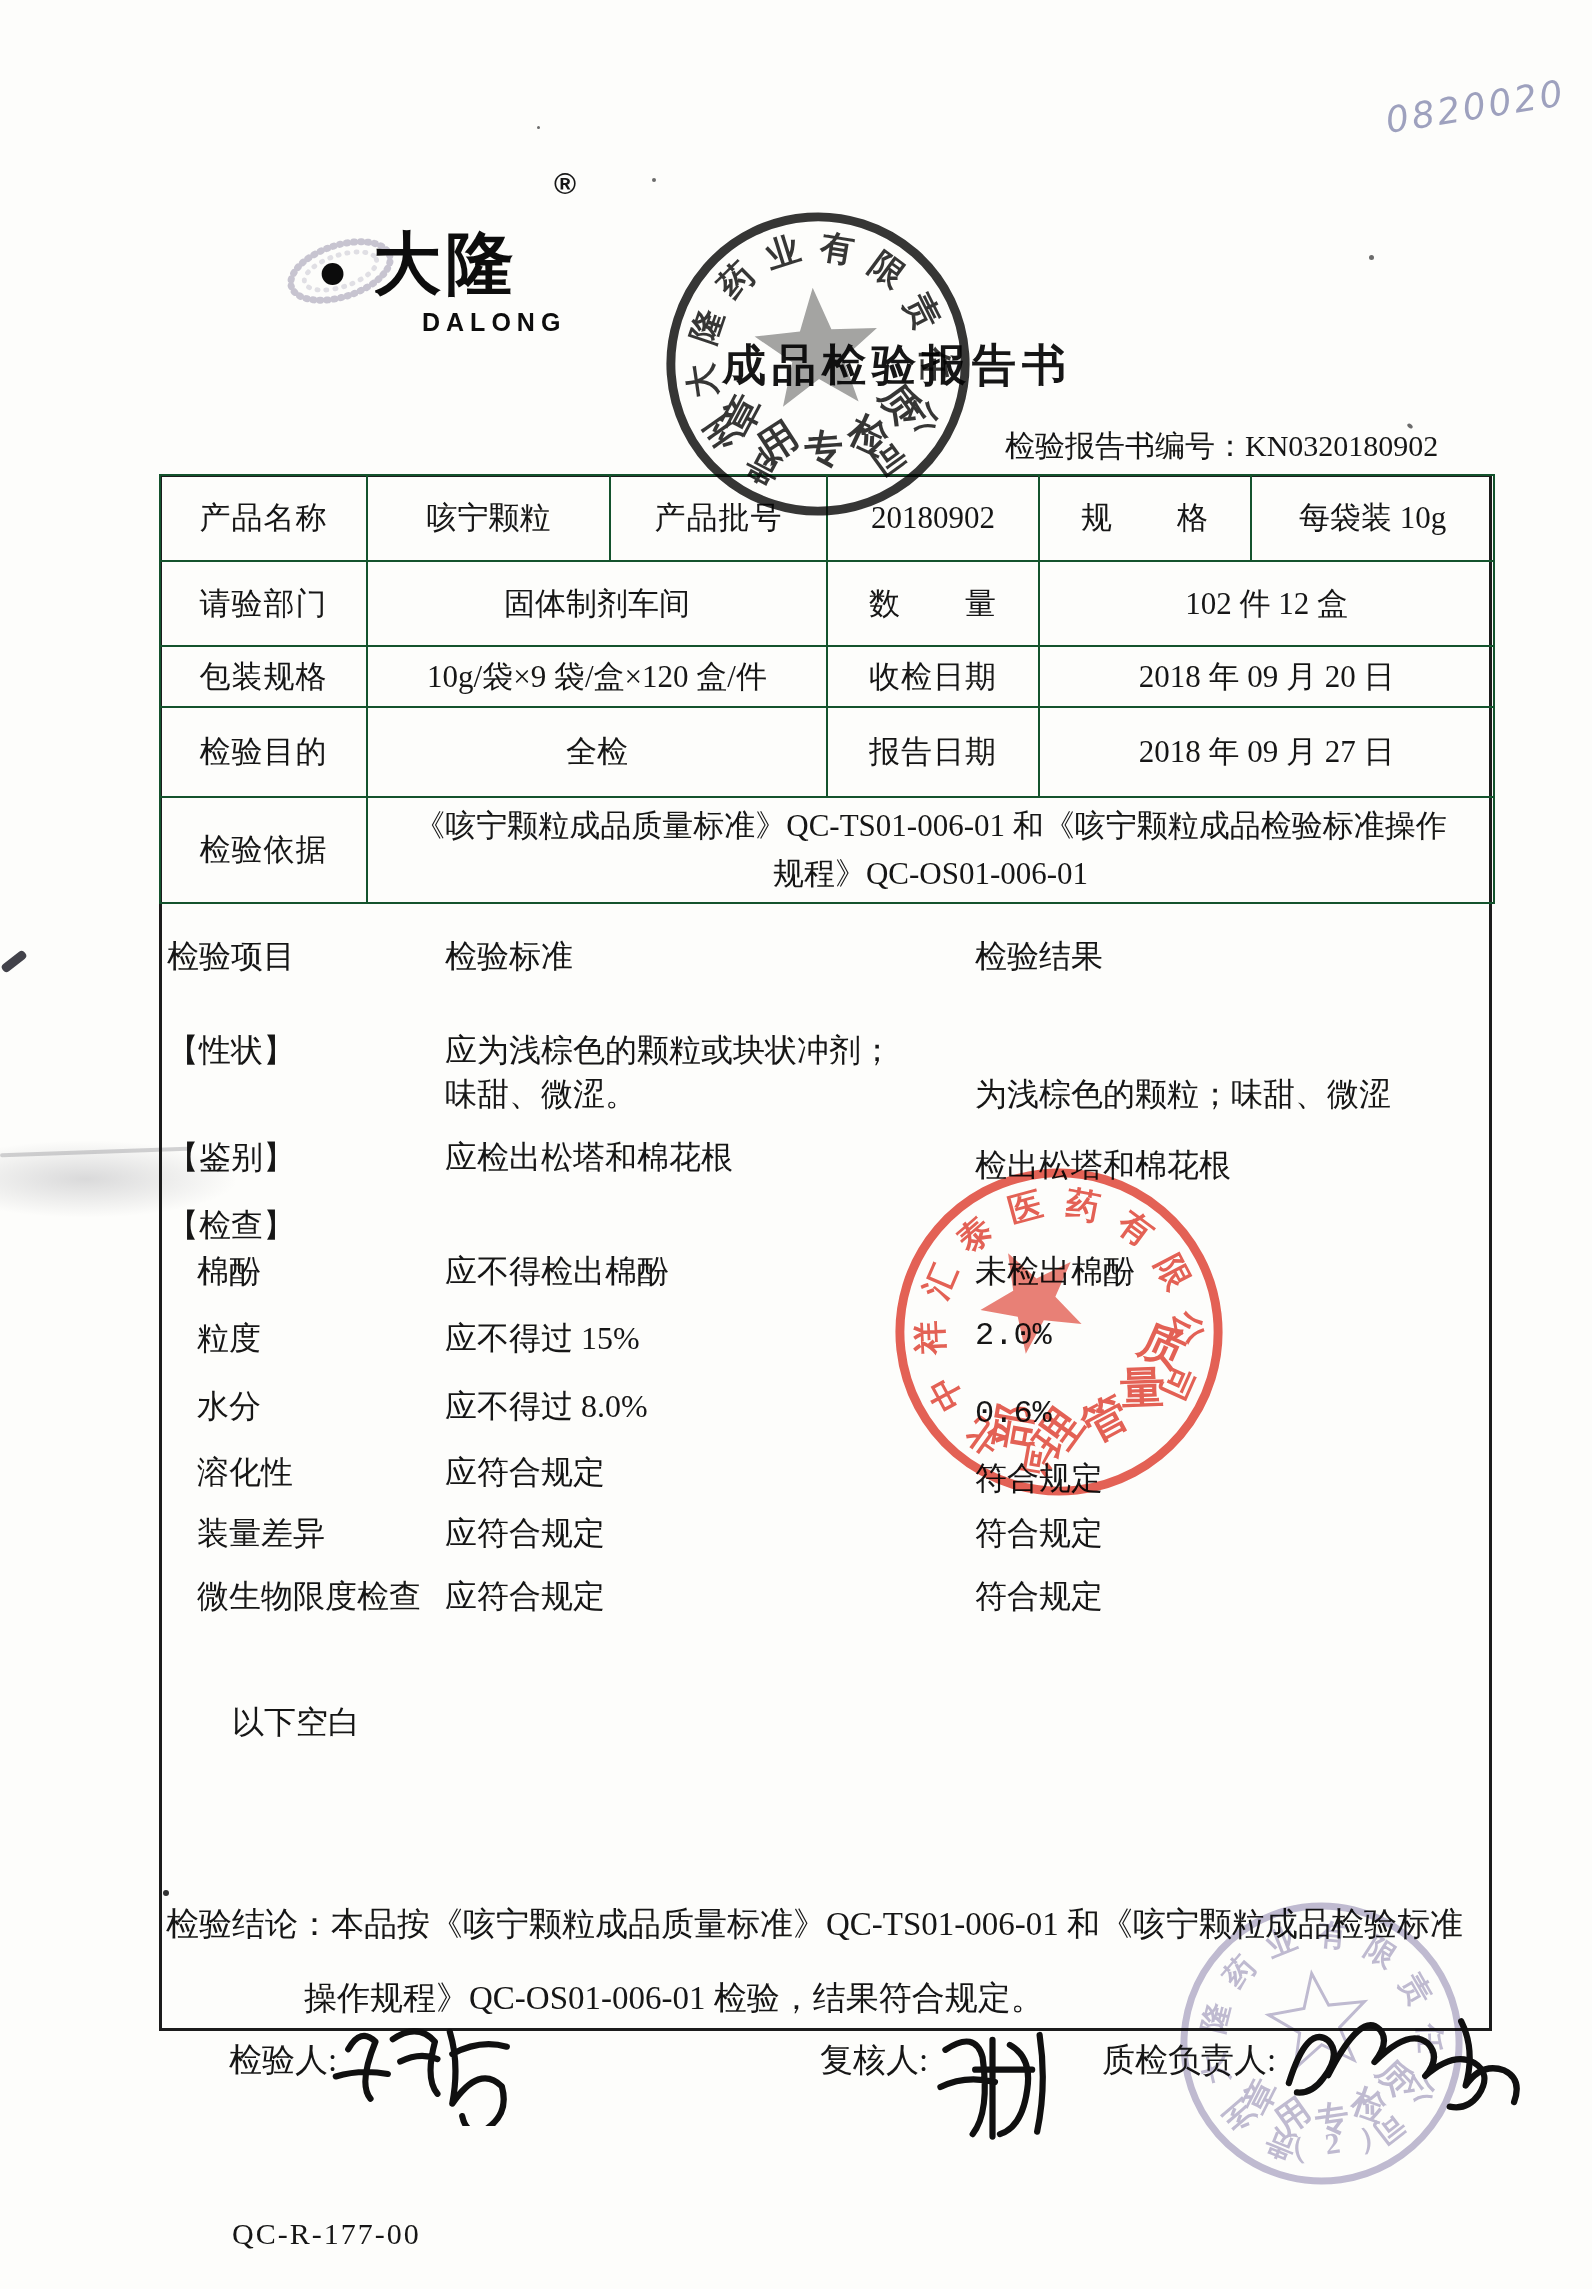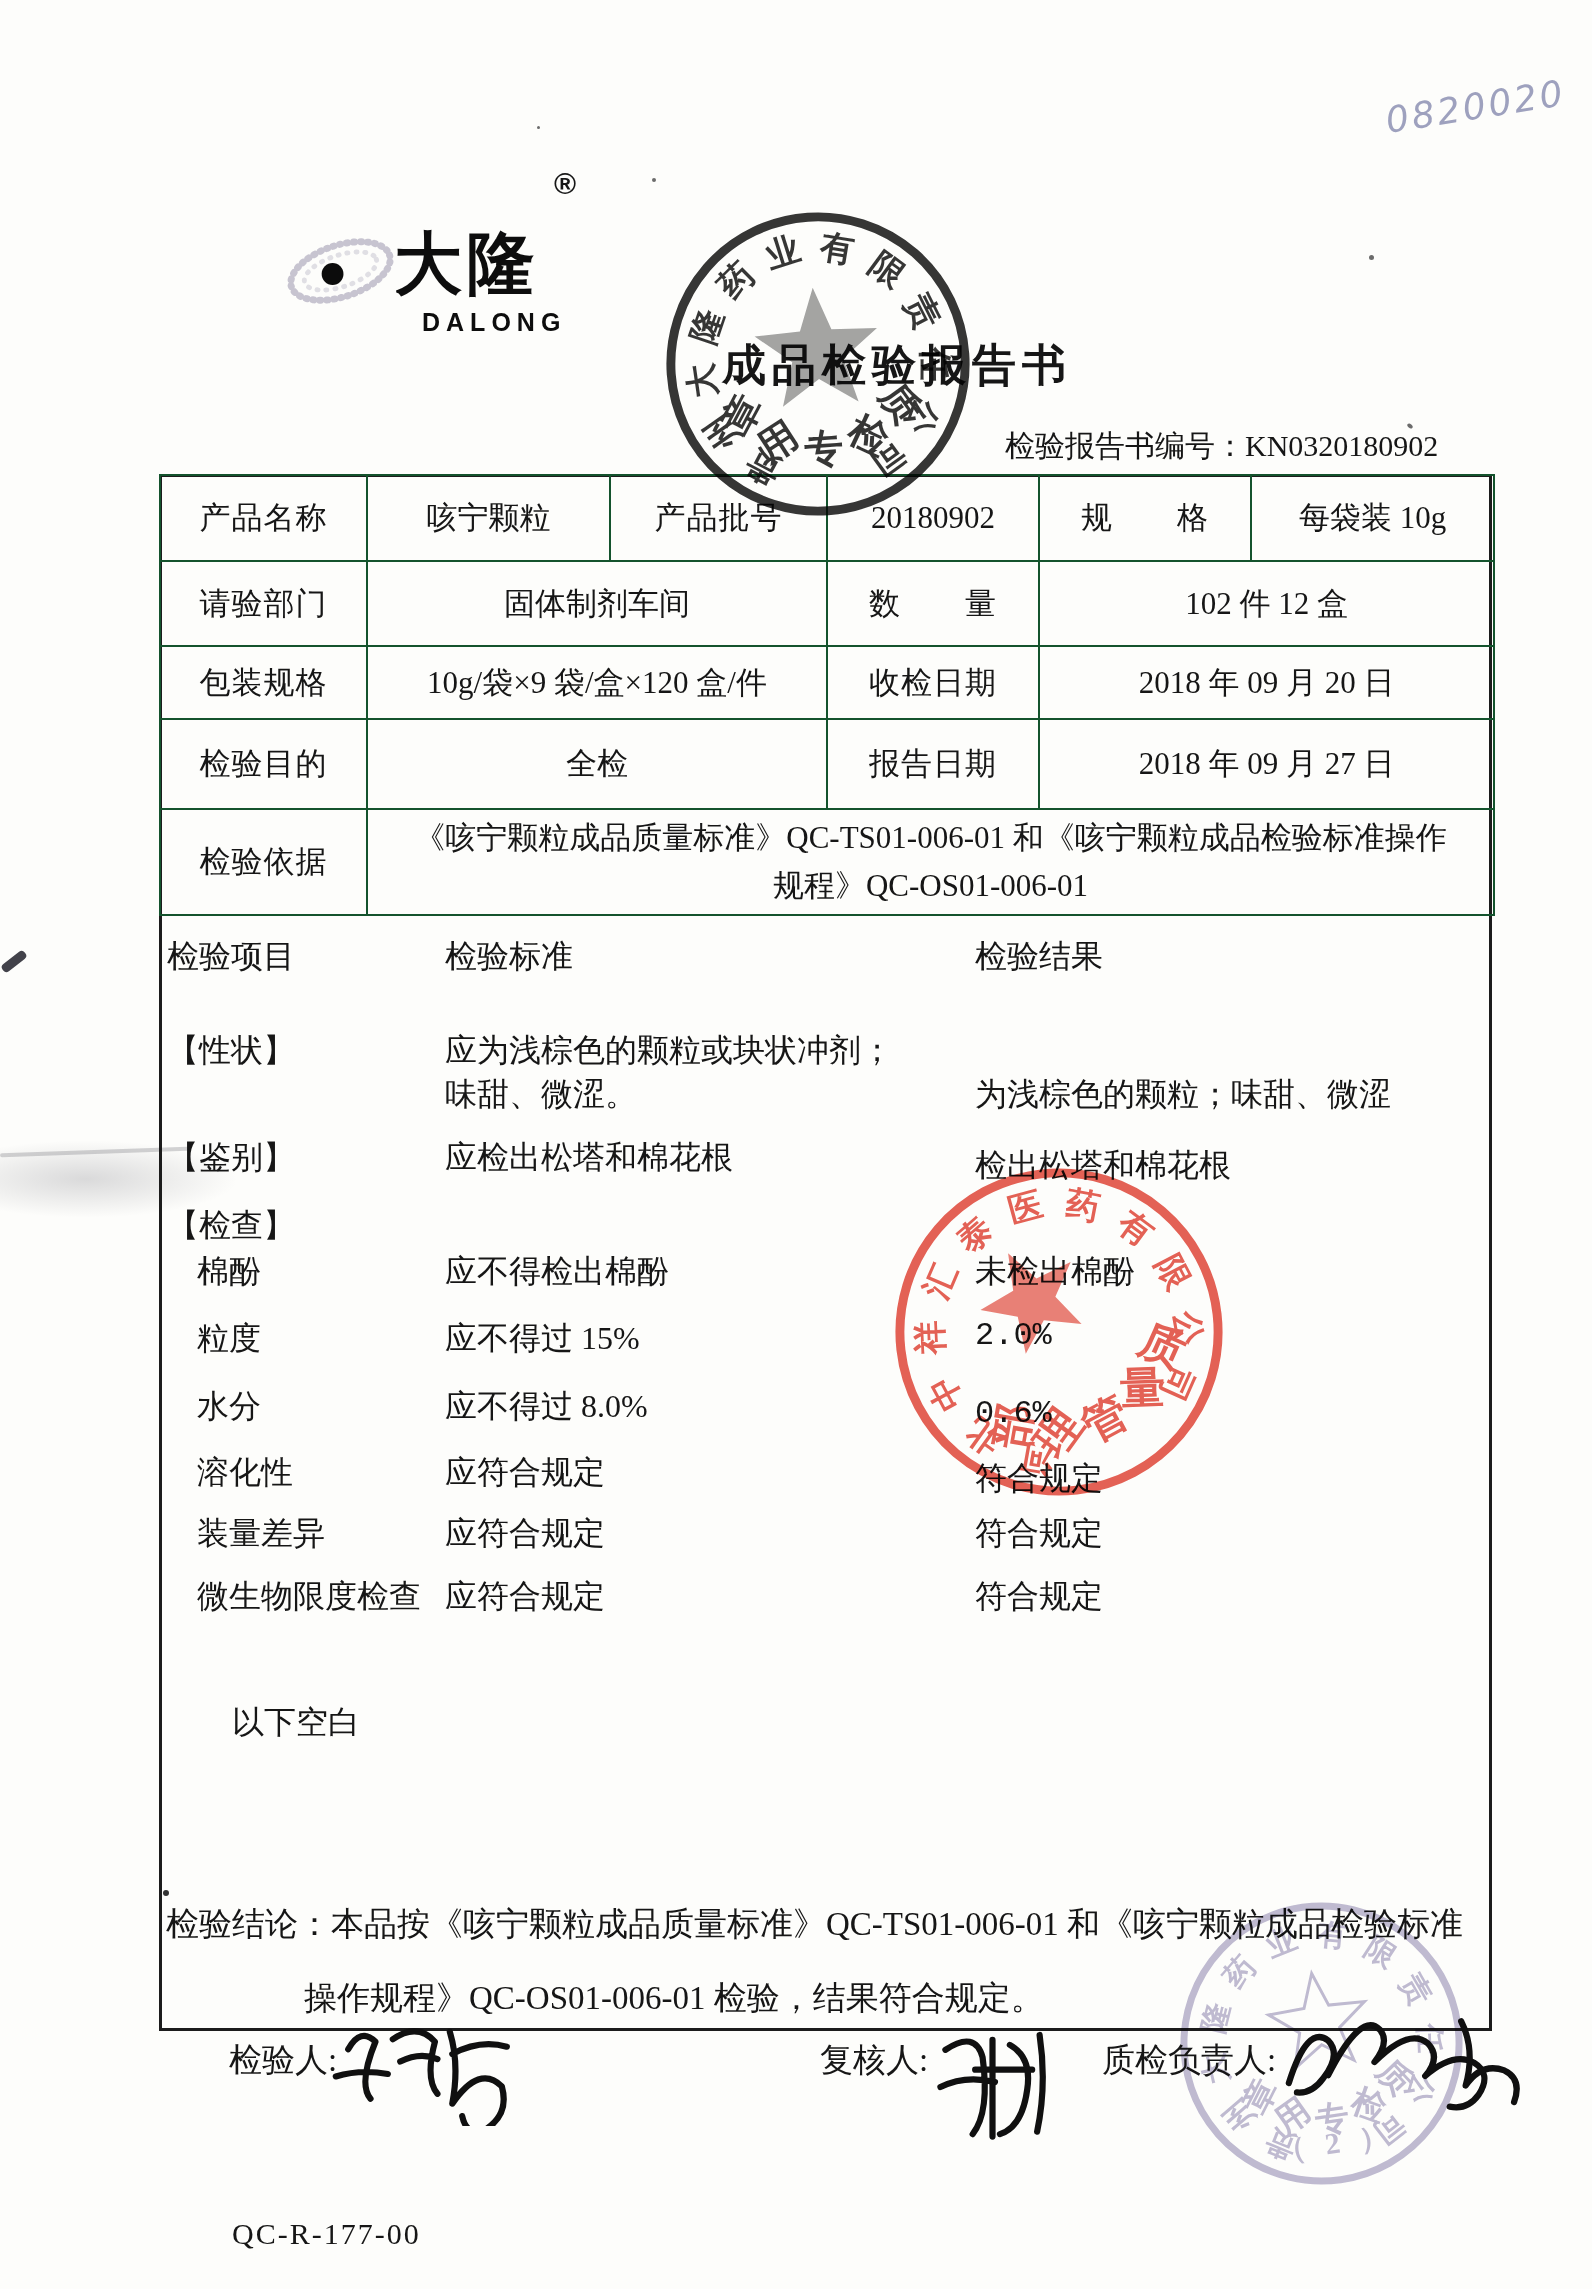--- a/index.html
+++ b/index.html
@@ -3,21 +3,21 @@
 <meta charset="utf-8">
 <style>
   html,body{margin:0;padding:0;background:#e8e8e8;}
   .page{position:relative;width:1592px;height:2289px;background:#fdfdfb;overflow:hidden;
         font-family:"Liberation Serif","DejaVu Serif",serif;color:#161616;}
   .abs{position:absolute;white-space:nowrap;}
 
   
   .hand-no{left:1385px;top:86px;font-family:"DejaVu Sans",sans-serif;font-style:italic;
            font-size:36px;color:#8e92b4;letter-spacing:3px;transform:rotate(-9deg);opacity:.85;}
-  .logo-cn{left:394px;top:219px;font-family:"Liberation Sans","DejaVu Sans",sans-serif;
+  .logo-cn{left:373px;top:219px;font-family:"Liberation Sans","DejaVu Sans",sans-serif;
            font-weight:900;font-size:68px;letter-spacing:5px;color:#0d0d0d;}
   .logo-reg{left:554px;top:167px;font-size:30px;font-family:"Liberation Sans",sans-serif;font-weight:700;}
   .logo-en{left:422px;top:308px;font-family:"Liberation Sans","DejaVu Sans",sans-serif;
            font-weight:700;font-size:25px;letter-spacing:6px;color:#0d0d0d;}
   .company{left:639px;top:287px;font-size:35px;letter-spacing:3px;}
   .doc-title{left:722px;top:336px;font-size:44px;font-weight:700;letter-spacing:6px;}
   .report-no{left:1005px;top:426px;font-size:30px;}
 
   
   .frame{position:absolute;left:159px;top:474px;width:1333px;height:1557px;
@@ -112,21 +112,21 @@
       <td>20180902</td>
       <td class="lbl">规　　格</td>
       <td>每袋装 10g</td>
     </tr>
     <tr style="height:85px">
       <td class="lbl">请验部门</td>
       <td colspan="2">固体制剂车间</td>
       <td class="lbl">数　　量</td>
       <td colspan="2">102 件 12 盒</td>
     </tr>
-    <tr style="height:73px">
+    <tr style="height:61px">
       <td class="lbl">包装规格</td>
       <td colspan="2">10g/袋×9 袋/盒×120 盒/件</td>
       <td class="lbl">收检日期</td>
       <td colspan="2">2018 年 09 月 20 日</td>
     </tr>
     <tr style="height:90px">
       <td class="lbl">检验目的</td>
       <td colspan="2">全检</td>
       <td class="lbl">报告日期</td>
       <td colspan="2">2018 年 09 月 27 日</td>

